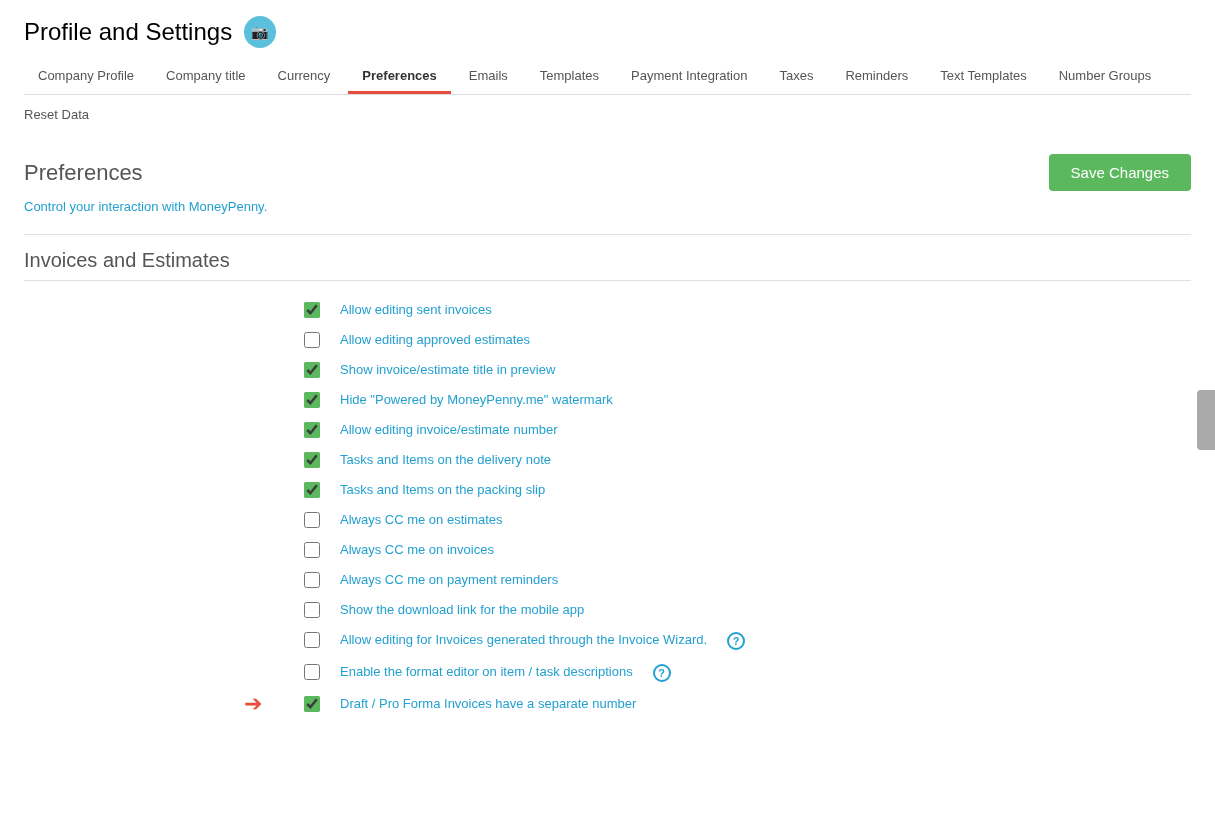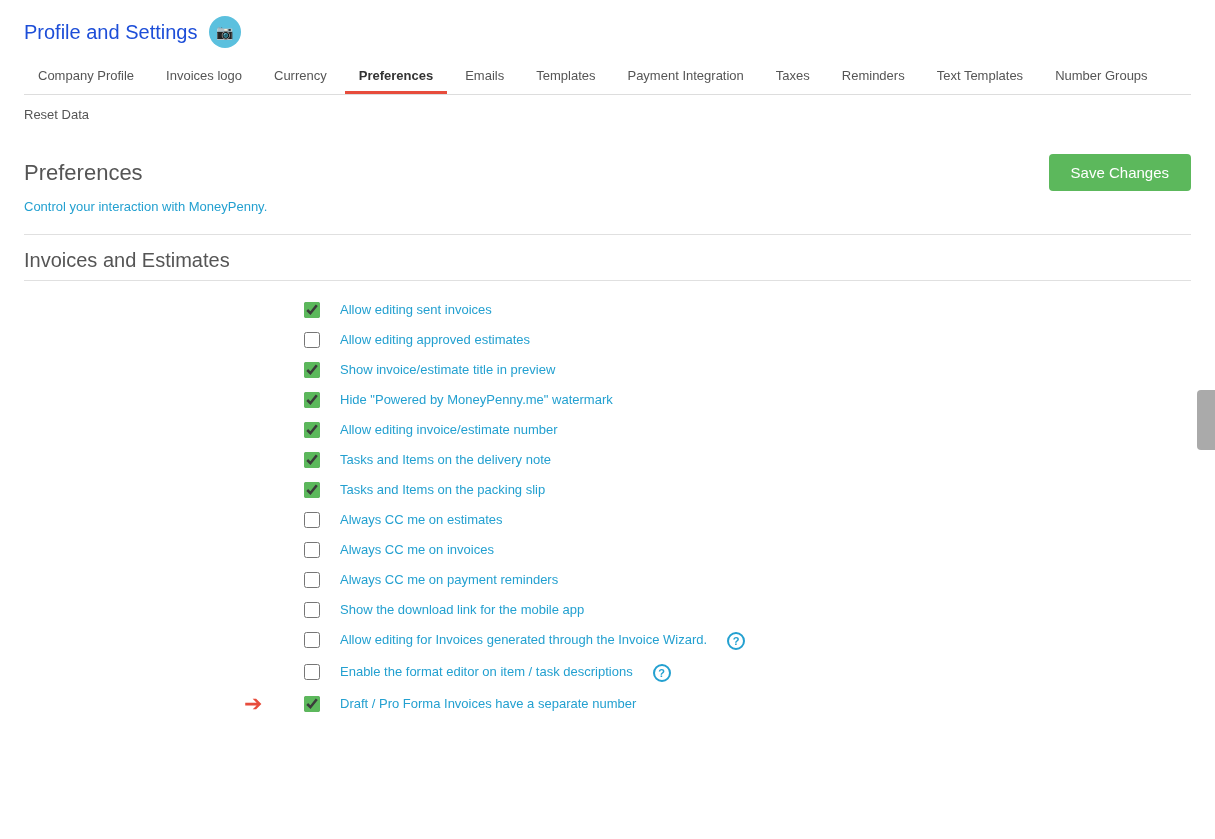--- a/index.html
+++ b/index.html
@@ -1,21 +1,21 @@
 <!DOCTYPE html>
 <html><head>
   <meta charset="utf-8">
   <style>
     * { box-sizing: border-box; margin: 0; padding: 0; }
     body { font-family: Arial, sans-serif; font-size: 14px; color: #333; background: #fff; }
 
     .page-container { padding: 16px 24px; max-width: 1215px; }
 
     .page-header { display: flex; align-items: center; gap: 12px; margin-bottom: 12px; }
-    .page-title { font-size: 20px; font-weight: 300; color: #1d4ed8; }
+    .page-title { font-size: 24px; font-weight: 300; color: #000000; }
     .camera-icon-btn {
       width: 32px; height: 32px; border-radius: 50%;
       background: #5bc0de; border: none; cursor: pointer;
       display: flex; align-items: center; justify-content: center;
       color: #fff; font-size: 14px;
     }
 
     .nav-tabs { display: flex; flex-wrap: wrap; gap: 4px; border-bottom: 1px solid #ddd; margin-bottom: 0; }
     .nav-tab {
       padding: 8px 14px; font-size: 13px; color: #555; cursor: pointer;
@@ -89,21 +89,21 @@
   <div class="page-header">
     <h1 class="page-title">Profile and Settings</h1>
     <button class="camera-icon-btn">
       <span>📷</span>
     </button>
   </div>
 
   <nav>
     <div class="nav-tabs" id="nav-tabs-row1">
     <a class="nav-tab">Company Profile</a>
-        <a class="nav-tab">Invoices logo</a>
+        <a class="nav-tab">Company title</a>
         <a class="nav-tab">Currency</a>
         <a class="nav-tab active">Preferences</a>
         <a class="nav-tab">Emails</a>
         <a class="nav-tab">Templates</a>
         <a class="nav-tab">Payment Integration</a>
         <a class="nav-tab">Taxes</a>
         <a class="nav-tab">Reminders</a>
         <a class="nav-tab">Text Templates</a>
         <a class="nav-tab">Number Groups</a>
       </div>

